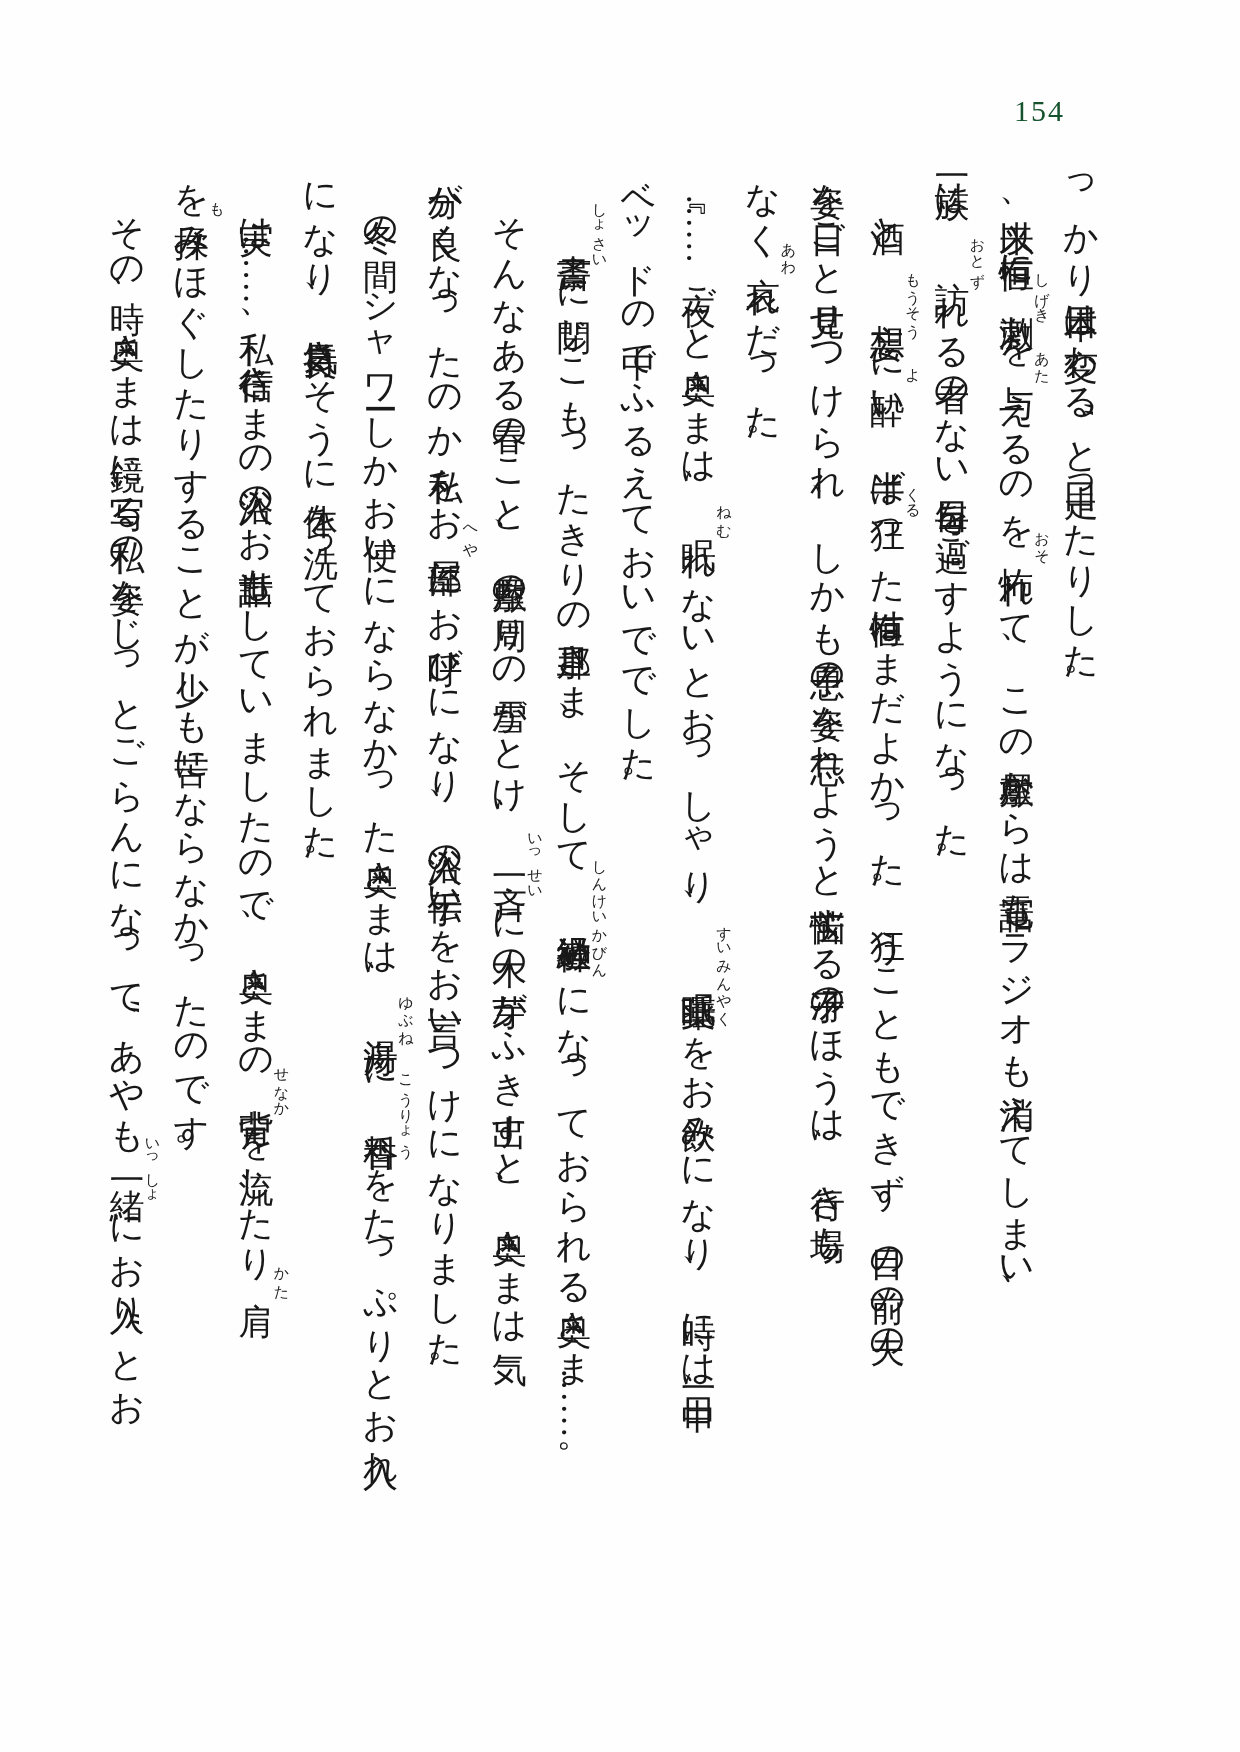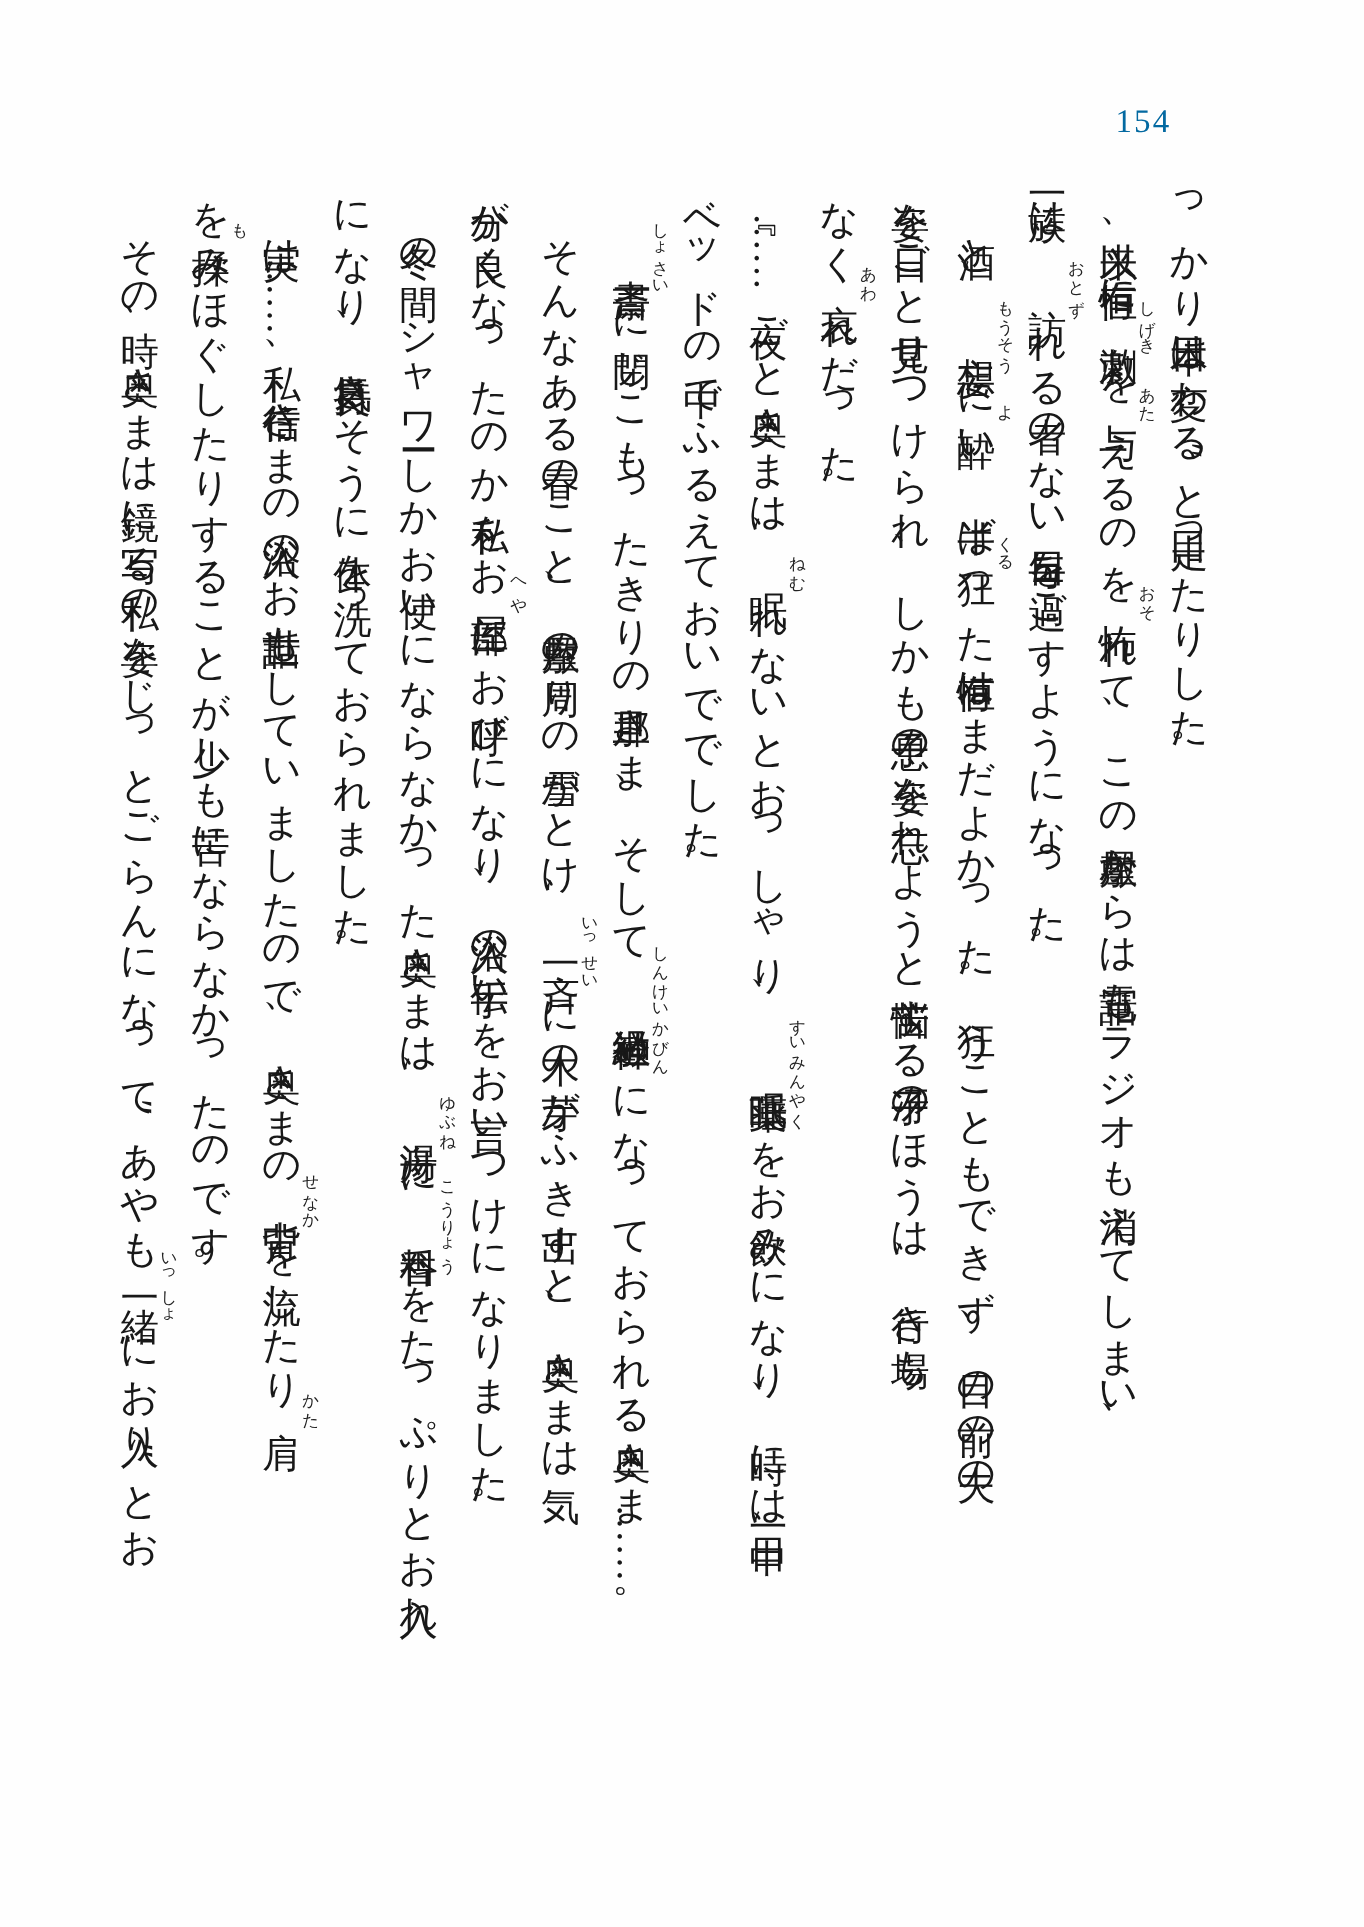--- a/index.html
+++ b/index.html
@@ -14,21 +14,21 @@
     background: #fefefe;
     overflow: hidden;
     font-family: "Liberation Serif", "DejaVu Serif", serif;
   }
   .page-number {
     position: absolute;
     top: 94px;
     left: 1014px;
     font-size: 30px;
     letter-spacing: 2px;
-    color: #0369a1;
+    color: #14532d;
   }
   .vtext {
     position: absolute;
     top: 158px;
     right: 130px;
     height: 1472px;
     writing-mode: vertical-rl;
     -webkit-writing-mode: vertical-rl;
     text-orientation: mixed;
     font-size: 35px;

